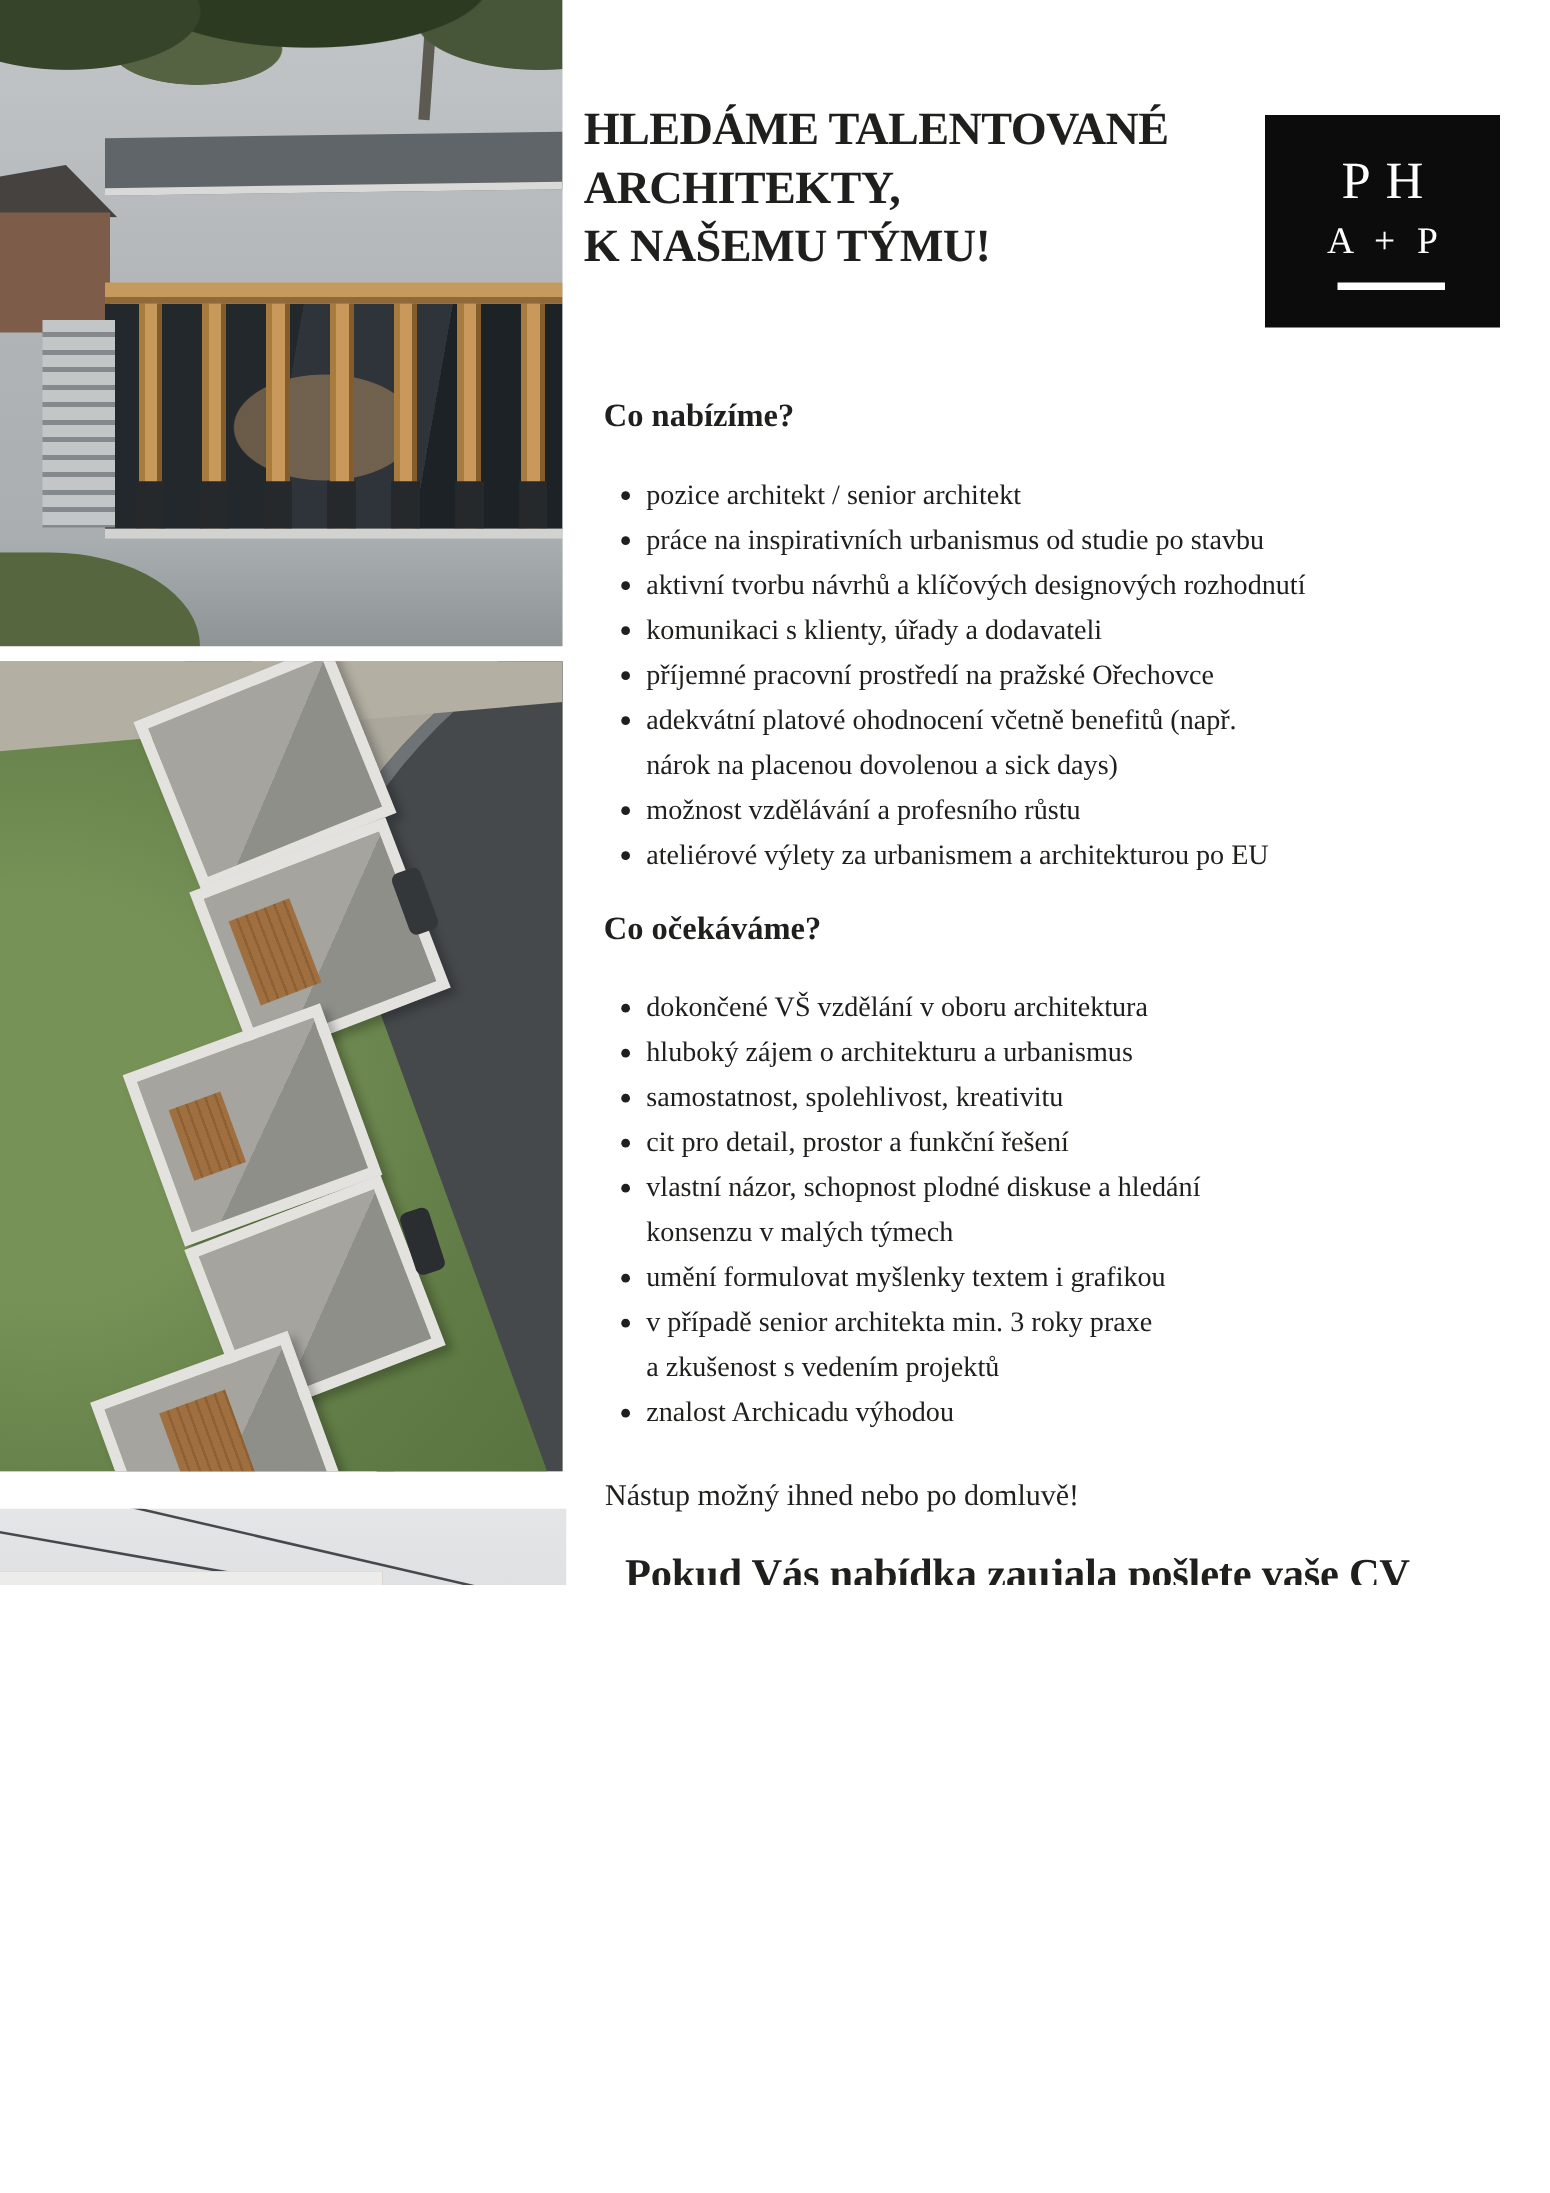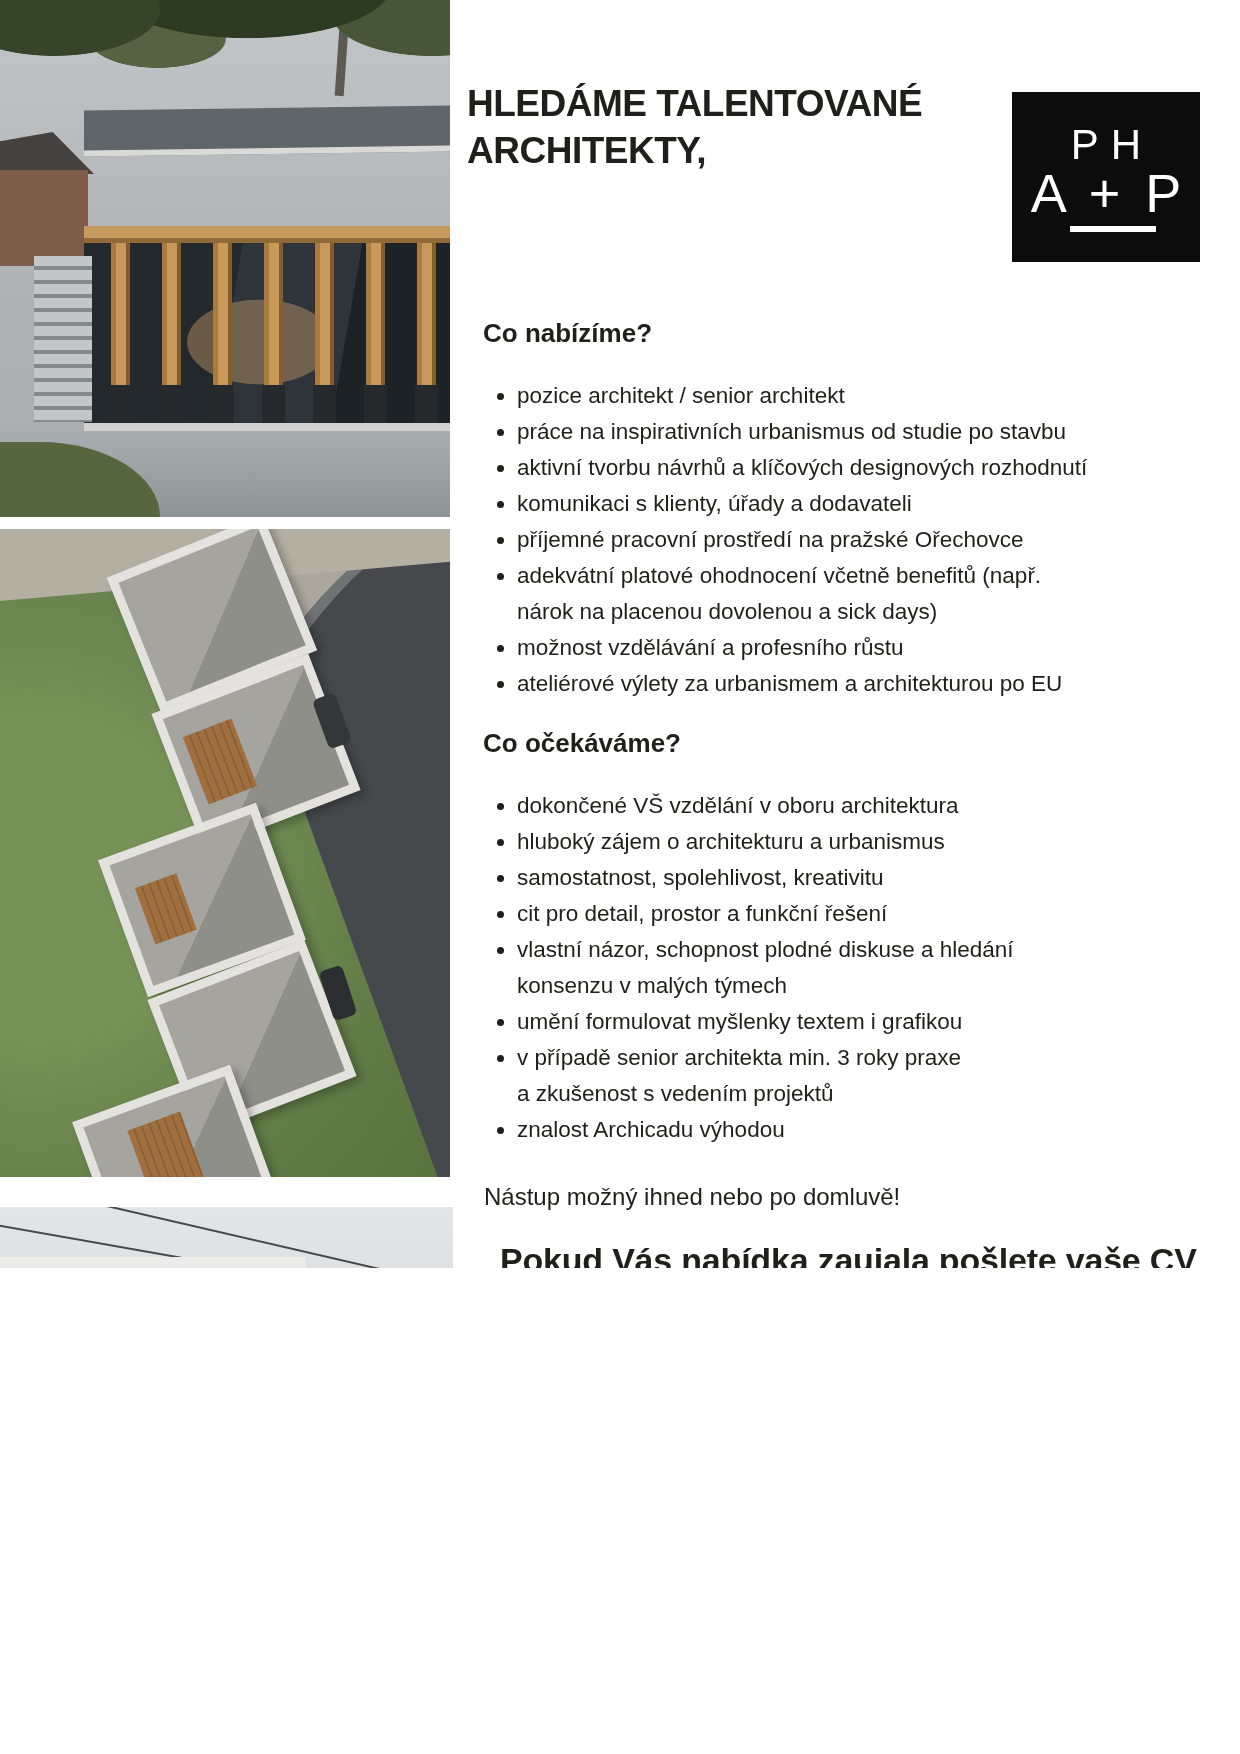--- a/index.html
+++ b/index.html
@@ -1,19 +1,19 @@
 <!DOCTYPE html>
 <html><head>
 <meta charset="utf-8">
 <style>
   html,body { margin:0; padding:0; }
   .page {
     position:relative; width:1240px; height:1268px;
     background:#ffffff; overflow:hidden;
-    font-family:Liberation Sans, sans-serif; color:#1f1f1d;
+    font-family:Liberation Serif, serif; color:#1f1f1d;
   }
   .photo { position:absolute; left:0; overflow:hidden; }
   .abs { position:absolute; }
 
   
   #photo1 { top:0; width:450px; height:517px; background:linear-gradient(180deg,#c3c6c8 0,#b0b3b5 55%,#a8abad 100%); }
   .p1-foliage { left:0; top:-18px; width:100%; height:150px;
     background:
       radial-gradient(ellipse 170px 75px at 12% 18%, #36452a 0 62%, rgba(0,0,0,0) 63%),
       radial-gradient(ellipse 230px 85px at 55% 2%,  #2b3a21 0 62%, rgba(0,0,0,0) 63%),
@@ -71,21 +71,21 @@
   .p3-road { left:0; top:488px; width:100%; height:59px; background:#797d80; }
   .p3-rail { position:absolute; width:540px; height:3px; background:#4e5254; }
   .p3-pole { position:absolute; background:#36393b; }
   .p3-tree { position:absolute; border-radius:50%; background:radial-gradient(circle at 40% 35%, #66754a 0 45%, #4c5a37 100%); }
 
   
   .headline { left:467px; top:80px; font-size:37px; font-weight:bold; line-height:47px; letter-spacing:-0.5px; }
   .logo { left:1012px; top:92px; width:188px; height:170px; background:#0c0c0c; color:#ffffff;
     display:flex; flex-direction:column; align-items:center; justify-content:center; }
   .logo-l1 { font-size:42px; letter-spacing:12px; padding-left:12px; line-height:46px; }
-  .logo-l2 { font-size:54px; letter-spacing:5px; padding-left:5px; line-height:50px; }
+  .logo-l2 { font-size:30px; letter-spacing:5px; padding-left:5px; line-height:50px; }
   .logo-underline { width:86px; height:6px; background:#ffffff; margin-top:8px; margin-left:14px; }
   .sec-head { left:483px; font-size:26px; font-weight:bold; }
   #offer-head { top:318px; }
   #expect-head { top:728px; }
   ul.bullets { left:467px; margin:0; padding:0 0 0 50px; font-size:22.5px; line-height:36px; width:640px; list-style:disc outside; }
   #offer-list { top:378px; }
   #expect-list { top:788px; }
   ul.bullets li { white-space:pre-line; }
   .note { left:484px; top:1180px; font-size:24px; line-height:34px; }
   .cta { left:500px; top:1240px; font-size:34px; font-weight:bold; line-height:40px; letter-spacing:-0.2px; }
@@ -157,20 +157,21 @@
     <div class="p3-pole" style="left:196px; top:84px; width:28px; height:9px; background:#2e3133;"></div>
     <div class="p3-pole" style="left:382px; top:225px; width:4px; height:237px;"></div>
     <div class="p3-tree" style="left:84px; top:366px; width:46px; height:58px;"></div>
     <div class="p3-pole" style="left:105px; top:414px; width:3px; height:48px; background:#3c3e35;"></div>
     <div class="p3-tree" style="left:152px; top:388px; width:34px; height:44px;"></div>
   </div>
 
   <div class="abs headline">
     <div>HLEDÁME TALENTOVANÉ</div>
     <div>ARCHITEKTY,</div>
+    <div>K NAŠEMU TÝMU!</div>
   </div>
 
   <div class="abs logo">
     <div class="logo-l1">PH</div>
     <div class="logo-l2">A + P</div>
     <div class="logo-underline"></div>
   </div>
 
   <div class="abs sec-head" id="offer-head">Co nabízíme?</div>
   <ul class="abs bullets" id="offer-list">

